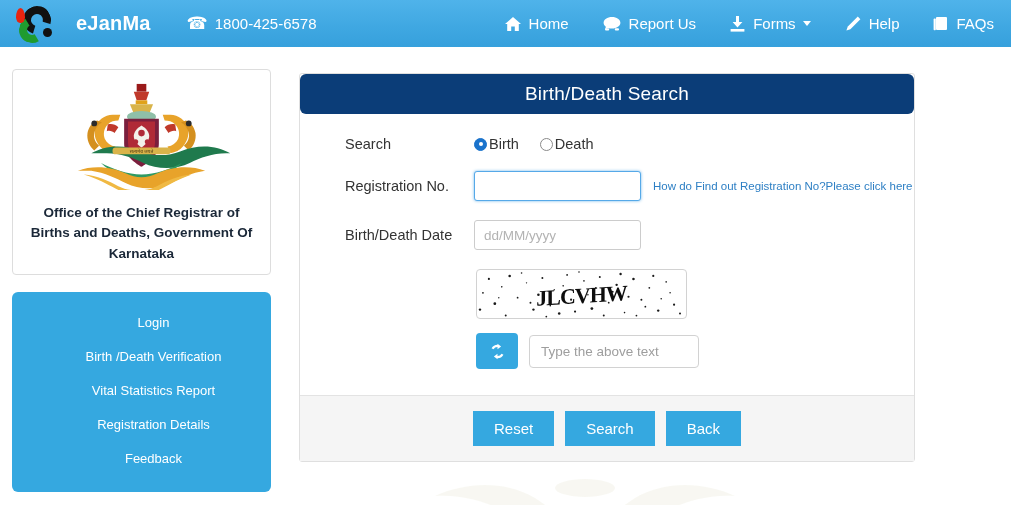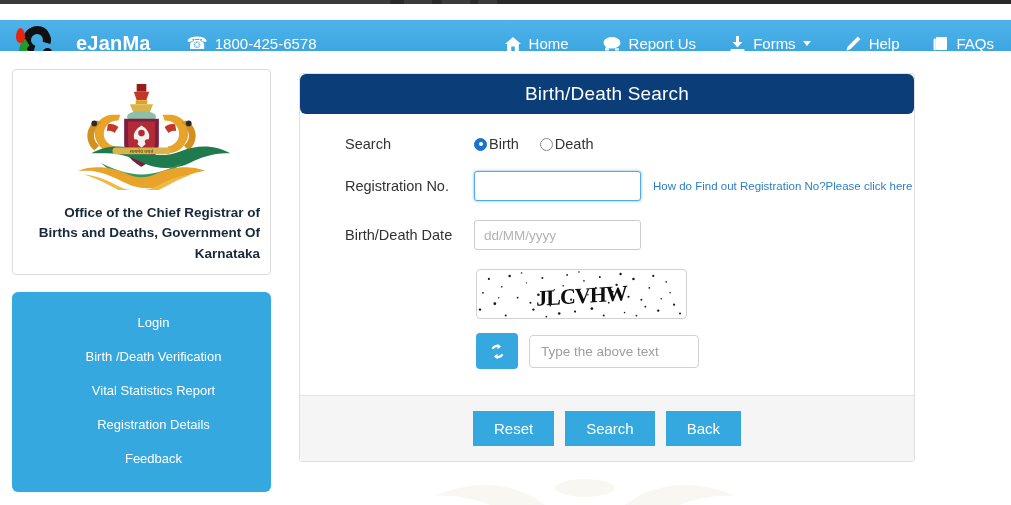--- a/index.html
+++ b/index.html
@@ -16,21 +16,21 @@
     width: 1011px; height: 4px;
     background: #3b3b3b;
   }
   #chrome-strip .tab-blip {
     position: absolute; top: 0; height: 4px;
     background: #2a2a2a;
   }
 
   
   #navbar {
-    position: absolute; top: 20px; left: 0;
+    position: absolute; top: 0; left: 0;
     width: 1011px; height: 47px;
     background: linear-gradient(180deg, #4fb3ea 0%, #40a8e2 55%, #36a0dc 100%);
     display: flex; align-items: center;
     overflow: hidden;
   }
   #brand-block { display: flex; align-items: center; flex: 0 0 auto; }
   #logo-mark {
     width: 46px; height: 44px; margin-left: 10px;
     position: relative; flex: 0 0 auto;
   }
@@ -119,21 +119,21 @@
   #left-col { position: absolute; left: 12px; top: 18px; width: 259px; }
 
   #emblem-card {
     border: 1px solid #dddddd; border-radius: 4px;
     background: #ffffff; padding: 12px 10px 10px;
     text-align: center;
   }
   #emblem-art { width: 100%; height: 108px; }
   #emblem-caption {
     margin-top: 9px; color: #1b2838;
-    font-size: 13.5px; font-weight: bold; line-height: 1.5; text-align: right;
+    font-size: 13.5px; font-weight: bold; line-height: 1.5;
   }
 
   #menu-card {
     margin-top: 17px;
     background: #35a8e0; border-radius: 6px;
     padding: 14px 0 16px;
   }
   .menu-item {
     color: #ffffff; font-size: 13px;
     text-align: center; padding: 9.5px 8px;

